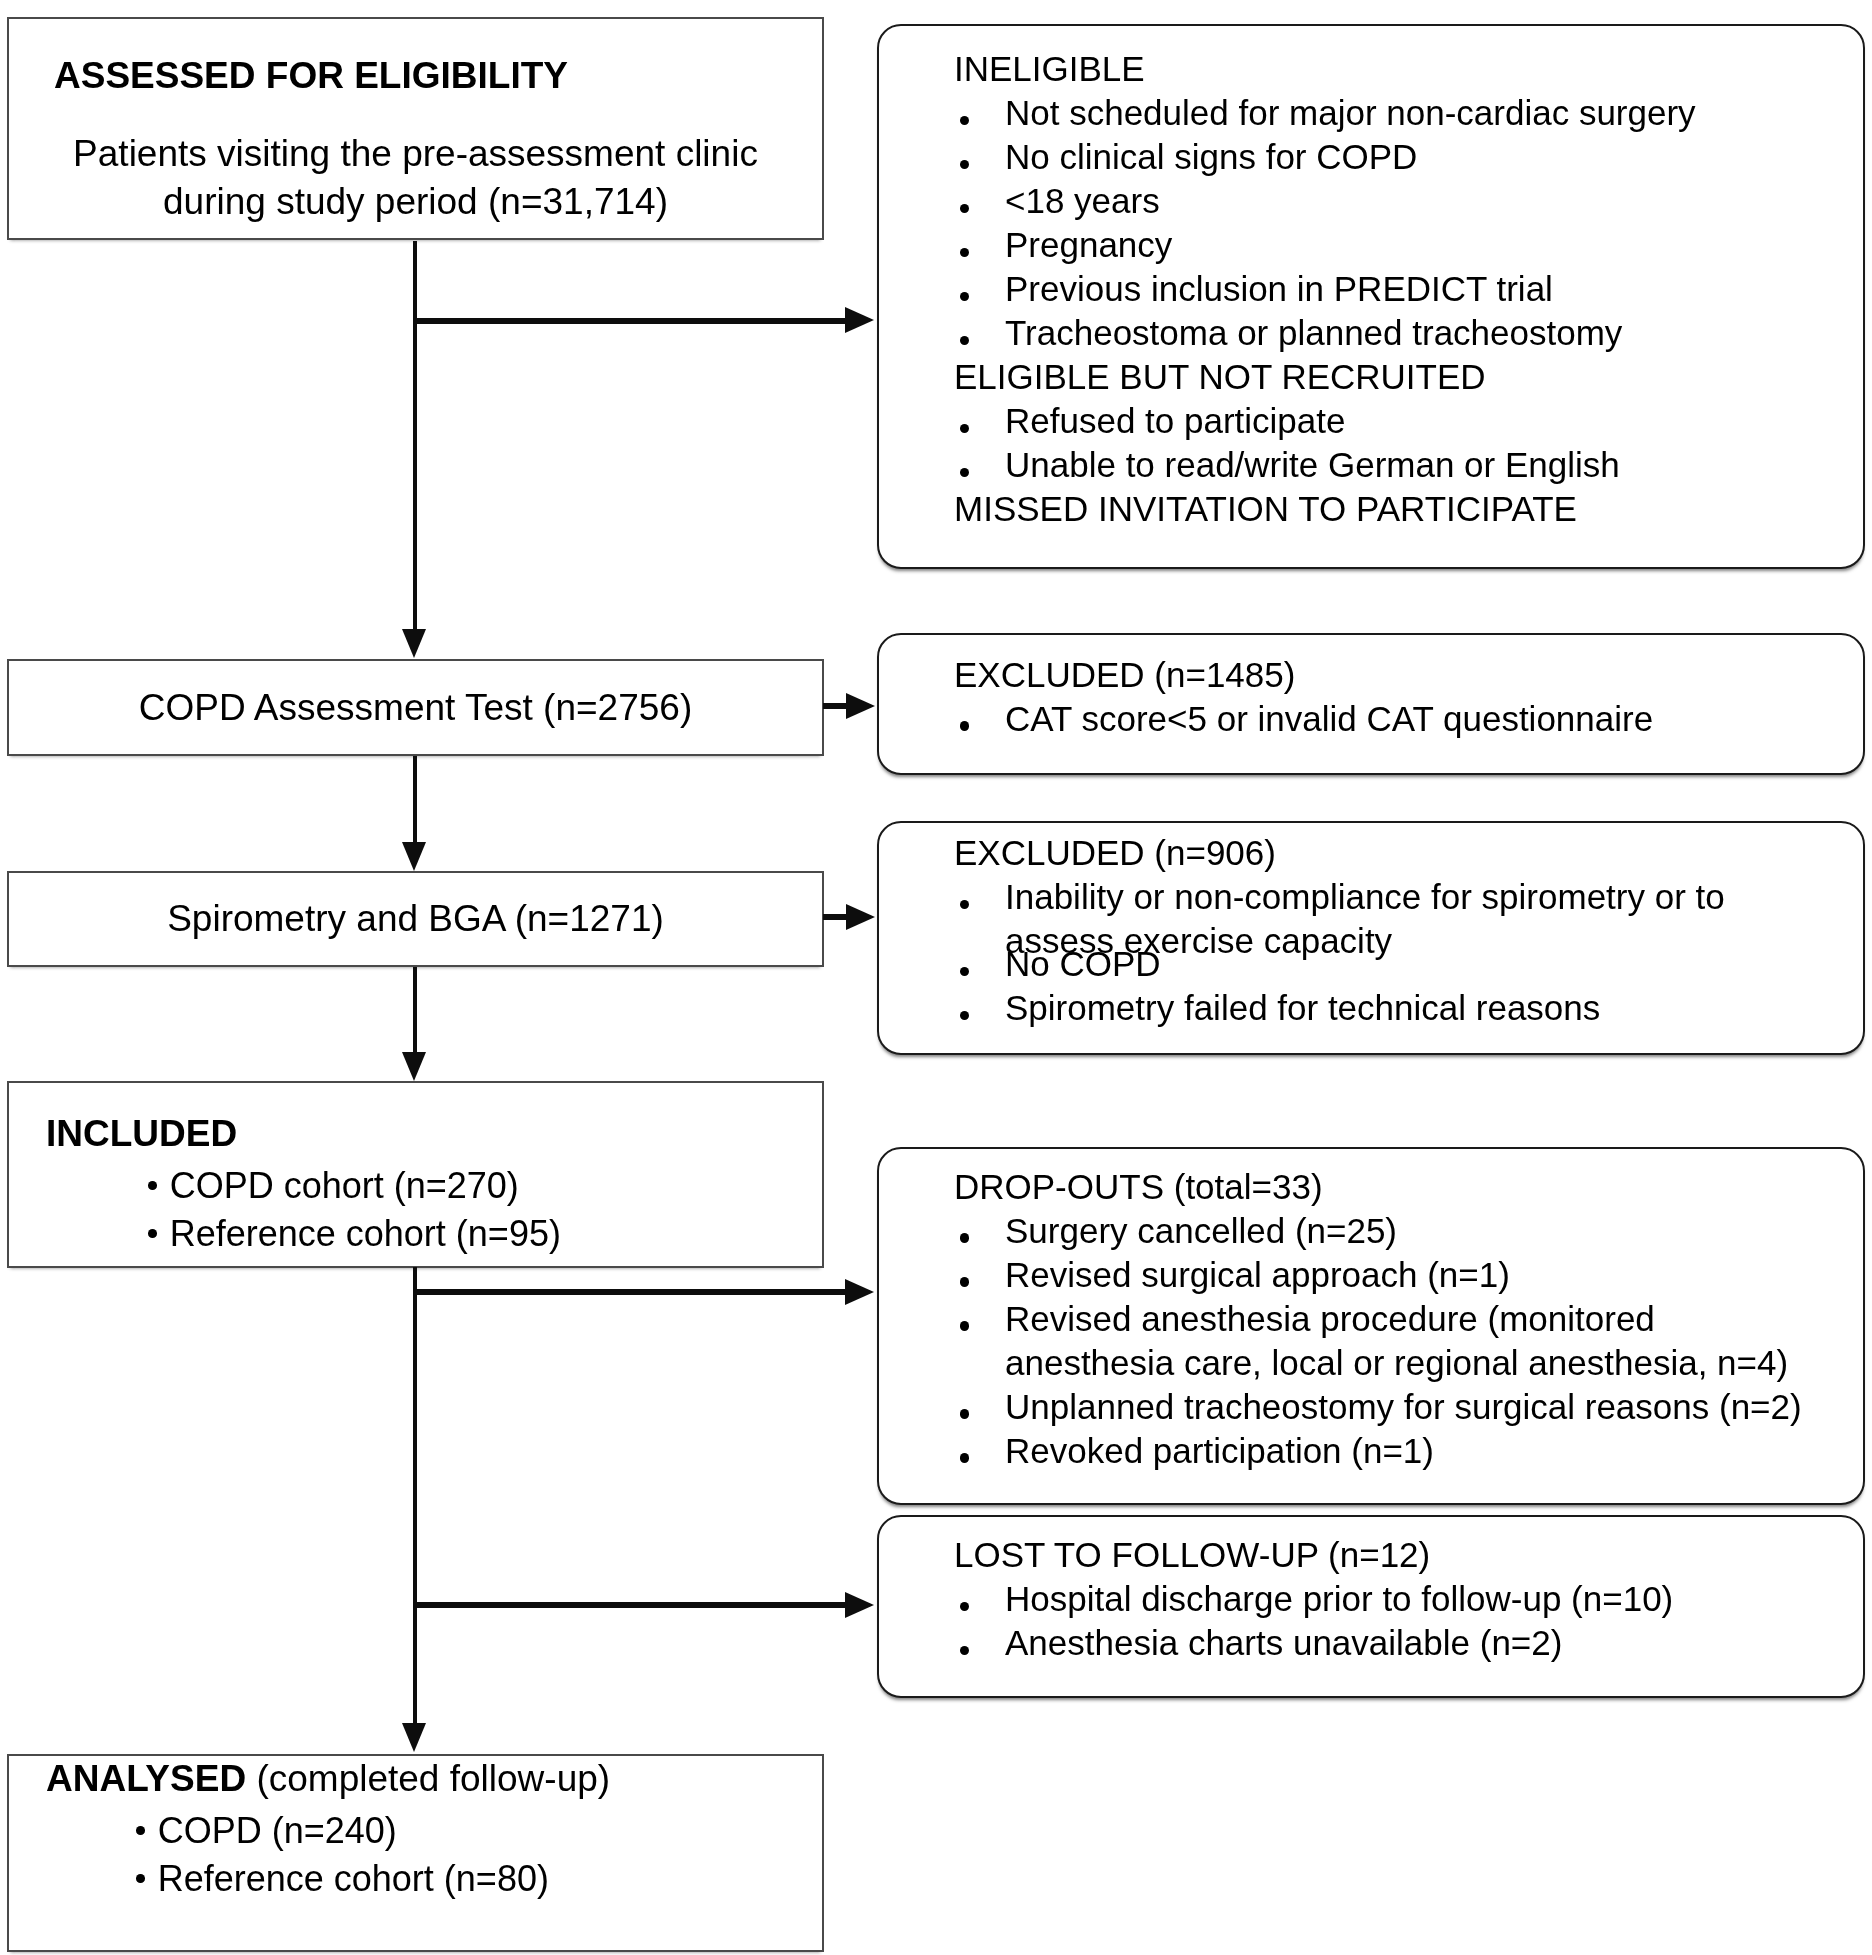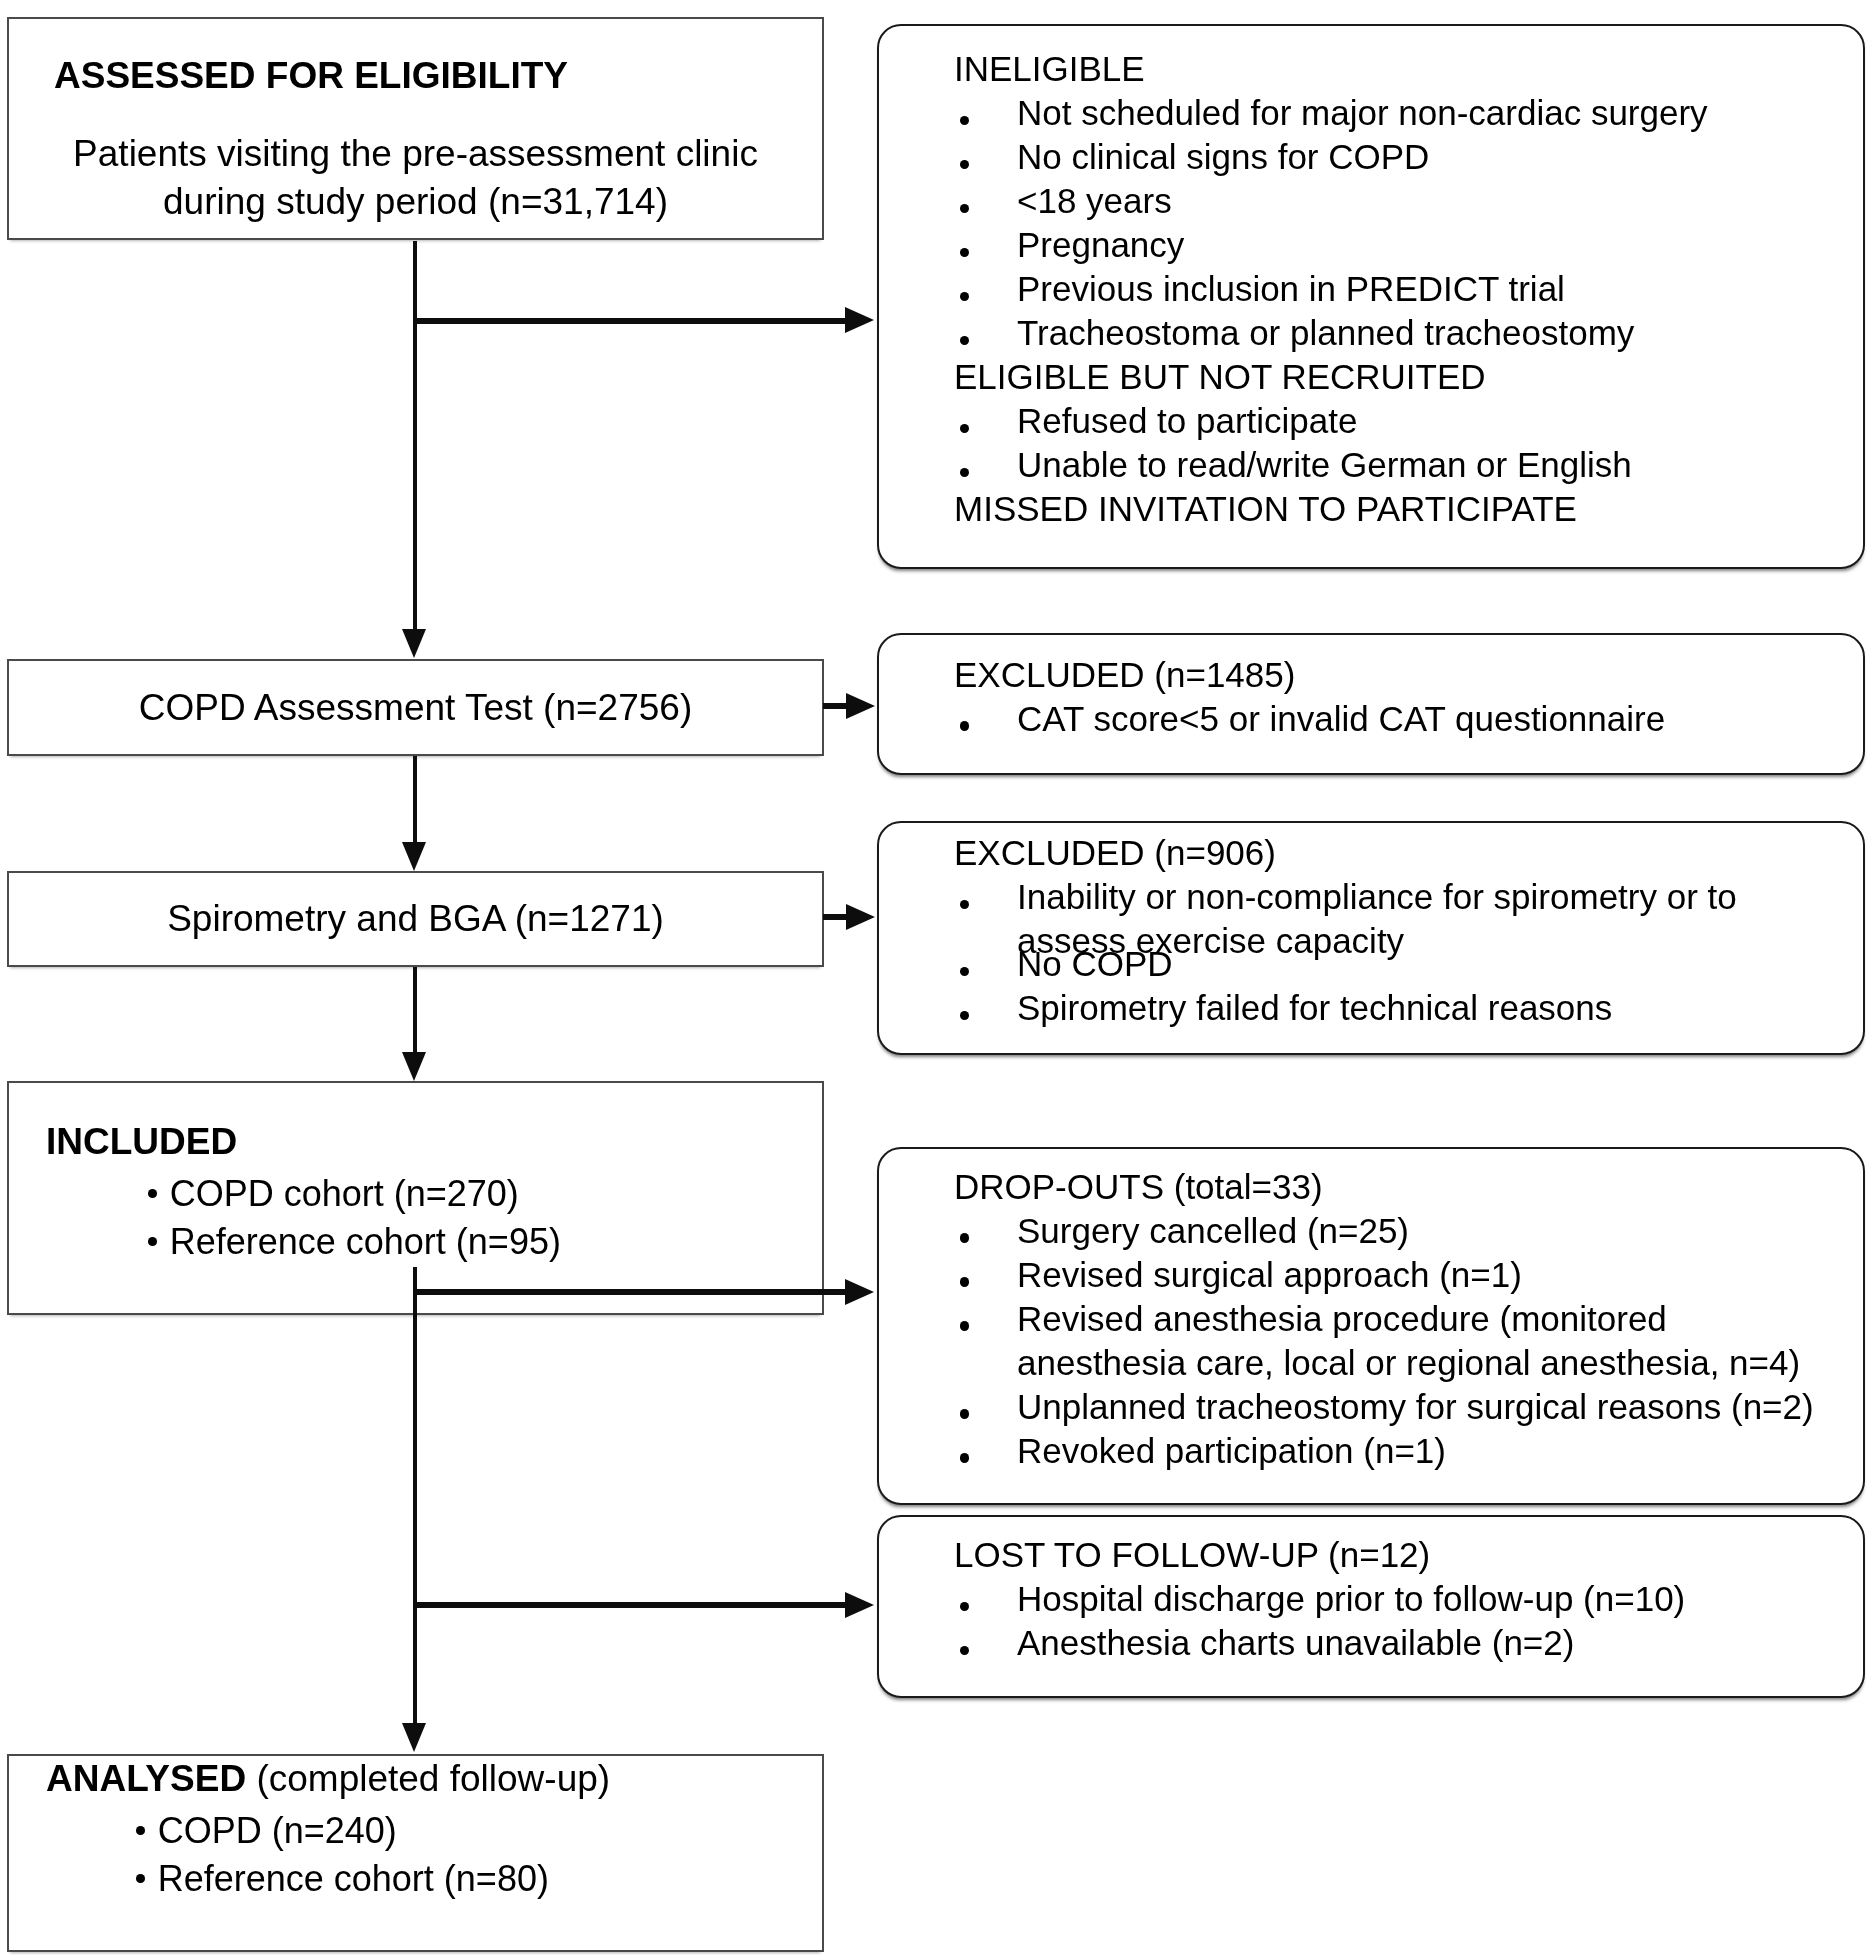--- a/index.html
+++ b/index.html
@@ -23,21 +23,21 @@
   .lbtxt{margin-left:12.7px;}
   
   .rbox{
     position:absolute;left:877px;width:988px;box-sizing:border-box;
     background:#fff;border:2.3px solid #1a1a1a;border-radius:24px;
     box-shadow:0 4.6px 3.5px -2.9px rgba(0,0,0,.5);
     display:flex;flex-direction:column;justify-content:center;
     padding:8px 35px 23px 75px;font-size:35px;line-height:44px;
   }
   .rline{min-height:44px;}
-  .bul{display:flex;gap:12px;}
+  .bul{display:flex;}
   .dotcol{flex:0 0 51px;}
   .dot{display:inline-block;width:9.3px;height:9.3px;border-radius:50%;background:#000;margin-top:17.4px;margin-left:5.8px;}
   .btxt{flex:1;}
   
   .vline{position:absolute;width:3.5px;background:#0d0d0d;}
   .hline{position:absolute;height:5.8px;background:#0d0d0d;}
   .head-down{
     position:absolute;width:0;height:0;
     border-left:12.7px solid transparent;border-right:12.7px solid transparent;
     border-top:29px solid #0d0d0d;
@@ -62,21 +62,21 @@
   </div>
 
   <div class="lbox" style="top:659px;height:97px;justify-content:center;">
     <div class="lcenter">COPD Assessment Test (n=2756)</div>
   </div>
 
   <div class="lbox" style="top:871px;height:96px;justify-content:center;">
     <div class="lcenter">Spirometry and BGA (n=1271)</div>
   </div>
 
-  <div class="lbox" style="top:1081px;height:234px;padding-top:36px;">
+  <div class="lbox" style="top:1081px;height:187px;padding-top:28px;">
     <div class="ltitle" style="padding-left:37px;">INCLUDED</div>
     <div class="lbullets" style="margin-left:116px;margin-top:5.8px;">
       <div class="lbul">
         <span class="ldotcol"><span class="ldot"></span></span>
         <span class="lbtxt">COPD cohort (n=270)</span>
       </div>
       <div class="lbul">
         <span class="ldotcol"><span class="ldot"></span></span>
         <span class="lbtxt">Reference cohort (n=95)</span>
       </div>

